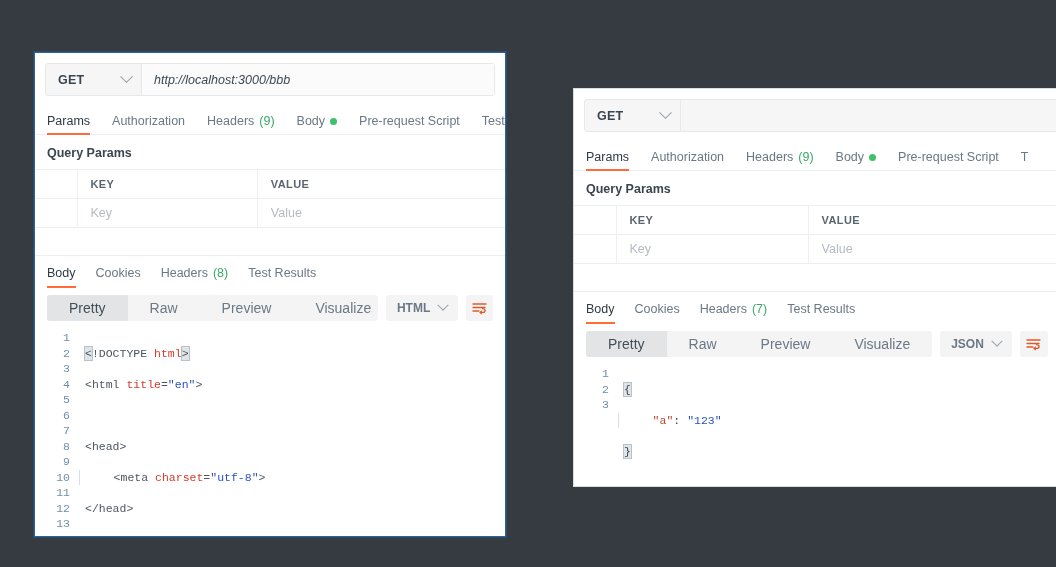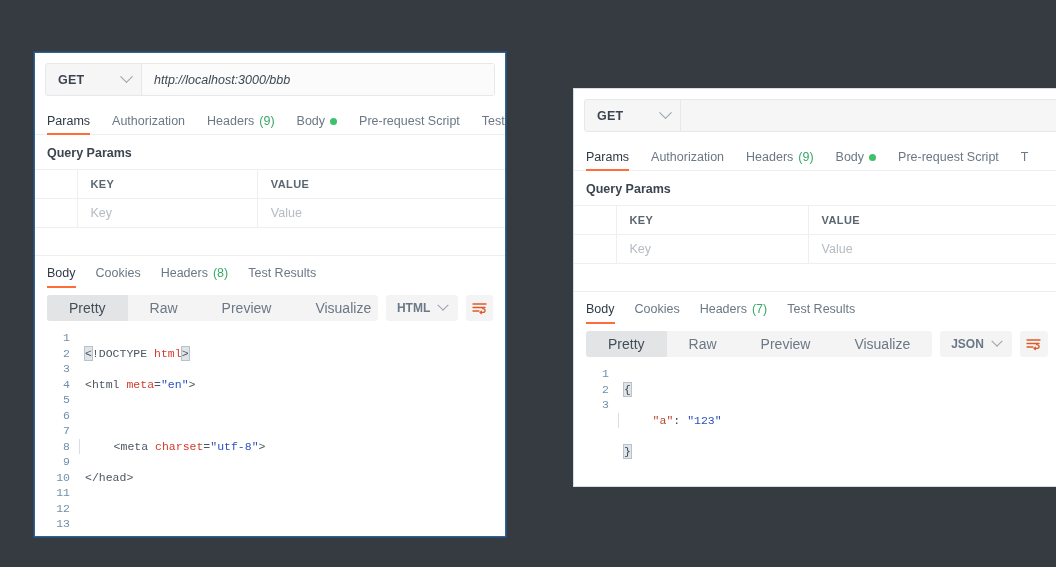--- a/index.html
+++ b/index.html
@@ -288,22 +288,23 @@
           <div>7</div>
         <div>8</div>
           <div>9</div>
           <div>10</div>
           <div>11</div>
           <div>12</div>
           <div>13</div>
       </div>
       <div class="lines">
 <div class="ln"><span class="sel tg">&lt;</span><span class="tg">!DOCTYPE</span> <span class="at">html</span><span class="sel tg">&gt;</span></div>
-<div class="ln"><span class="tg">&lt;html</span> <span class="at">meta</span><span class="tg">=</span><span class="st">"en"</span><span class="tg">&gt;</span></div>
+<div class="ln"><span class="tg">&lt;html</span> <span class="at">title</span><span class="tg">=</span><span class="st">"en"</span><span class="tg">&gt;</span></div>
 <div class="ln"> </div>
+<div class="ln"><span class="tg">&lt;head&gt;</span></div>
 <div class="ln ind">    <span class="tg">&lt;meta</span> <span class="at">charset</span><span class="tg">=</span><span class="st">"utf-8"</span><span class="tg">&gt;</span></div>
 <div class="ln"><span class="tg">&lt;/head&gt;</span></div>
 
 
 
 
 
 
       </div>
     </div>

